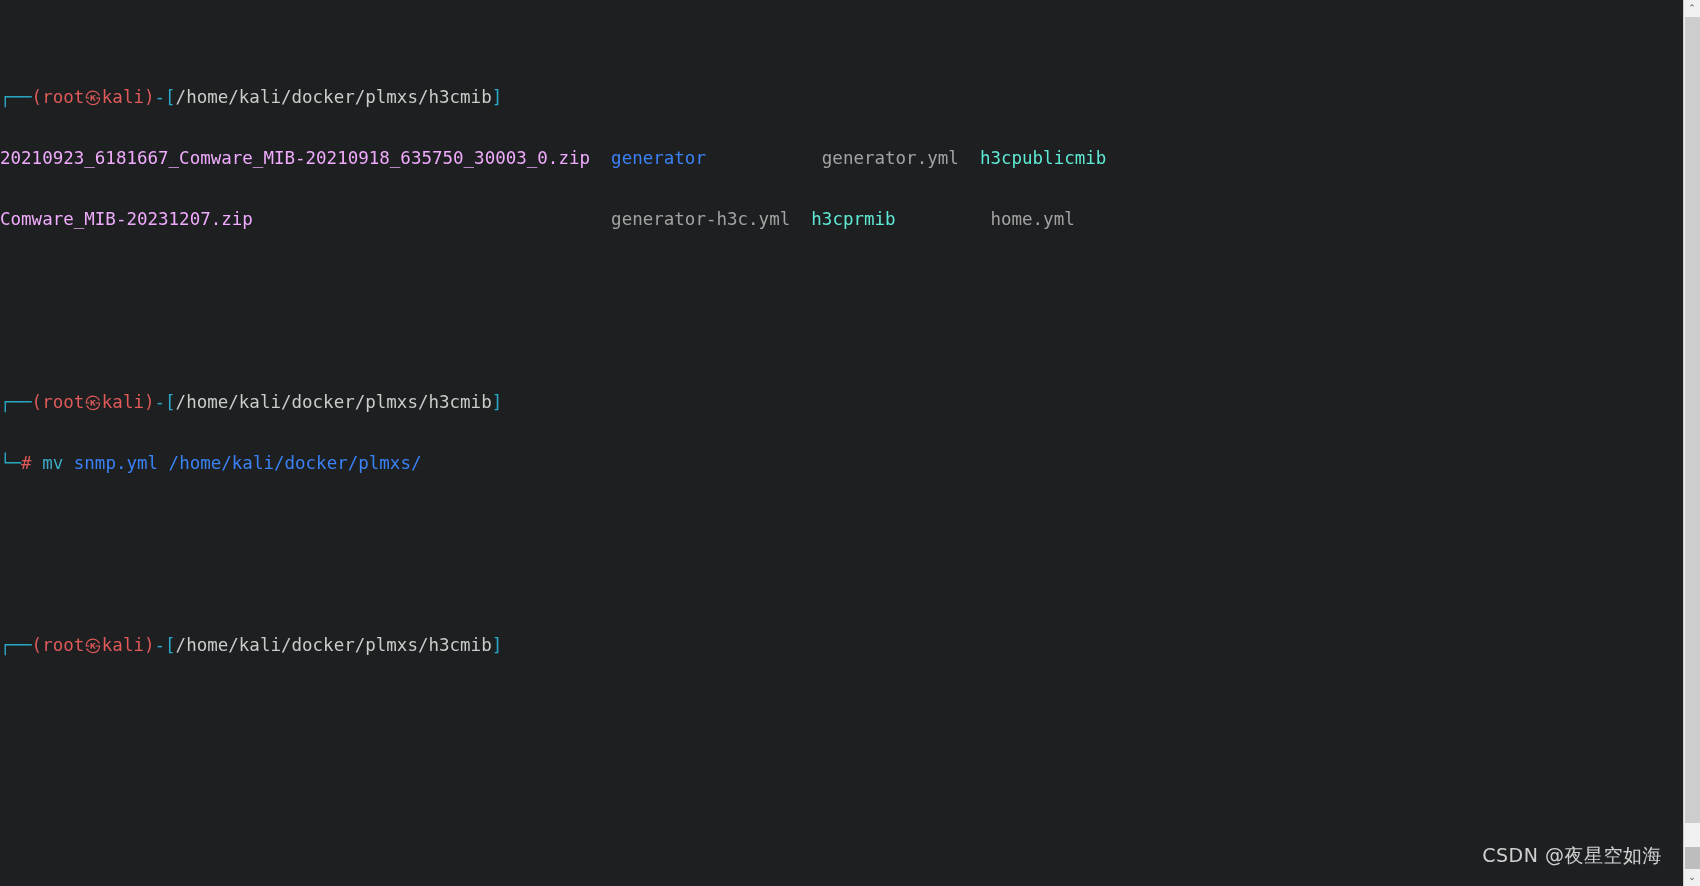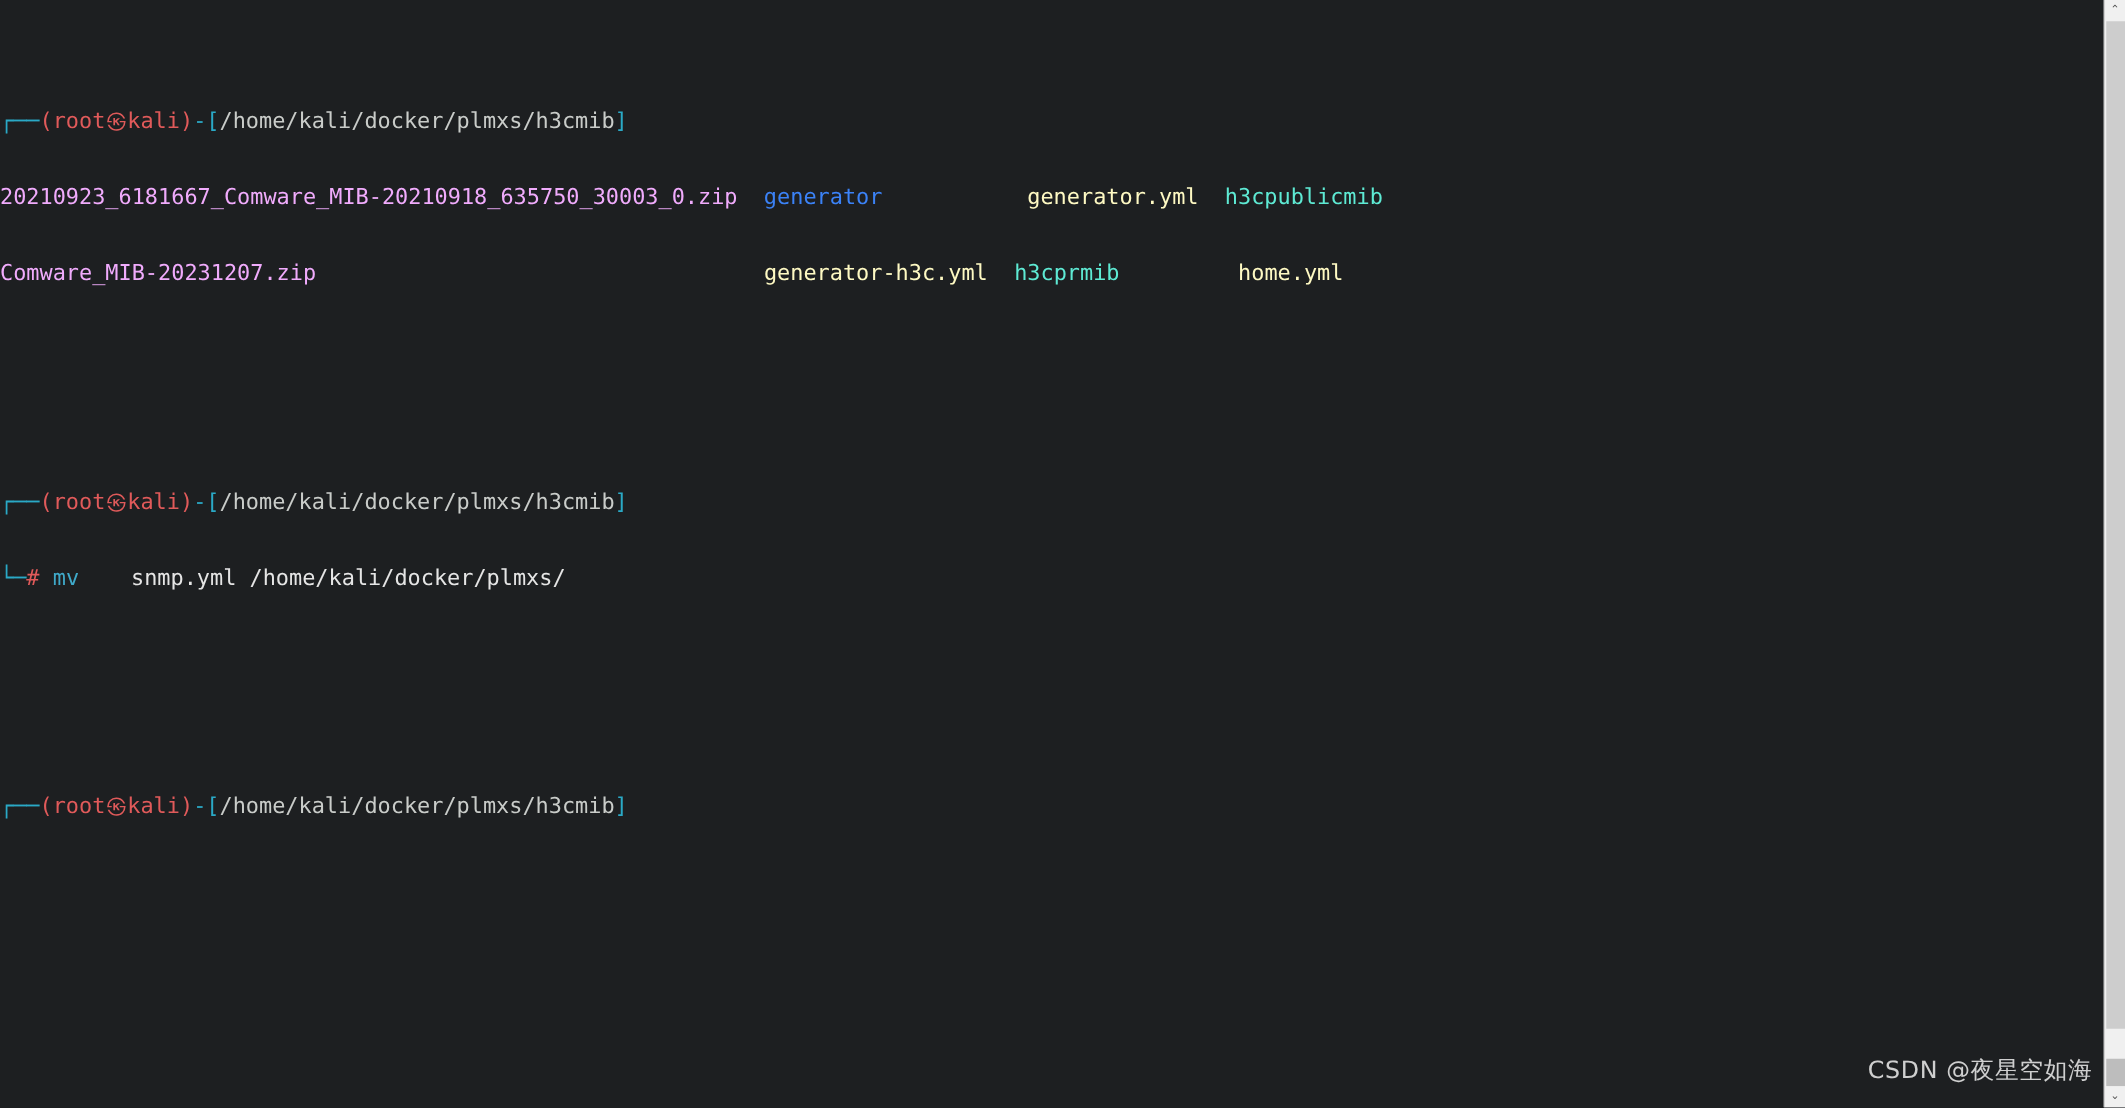--- a/index.html
+++ b/index.html
@@ -41,27 +41,27 @@
   .pcorner  { color: #2aa9c6; }
   .paren    { color: #e05a5a; }
   .user     { color: #e05a5a; }
   .at       { color: #e05a5a; }
   .host     { color: #e05a5a; }
   .dash     { color: #2aa9c6; }
   .bracket  { color: #2aa9c6; }
   .path     { color: #c9ccc9; }
   .hash     { color: #e05a5a; }
   .cmd      { color: #3fa9c9; }
-  .cmdarg   { color: #e5e5e5; margin-left: 31px; }
+  .cmdarg   { color: #3b82f6; }
 
   
   .f-zip    { color: #f0abfc; }
   .f-dir    { color: #5eead4; }
   .f-exec   { color: #3b82f6; }
-  .f-plain  { color: #fef9c3; }
+  .f-plain  { color: #a3a3a3; }
 
   
   #scrollbar {
     position: absolute;
     right: 0; top: 0;
     width: 17px;
     height: 886px;
     background: #f0f0f0;
     border-left: 1px solid #cfcfcf;
     box-sizing: border-box;
@@ -91,21 +91,21 @@
   #sb-corner {
     position: absolute;
     left: 1px;
     bottom: 17px;
     width: 15px;
     height: 22px;
     background: #bdbdbd;
   }
   #watermark {
     position: absolute;
-    right: 26px;
+    right: 38px;
     bottom: 17px;
     color: #e8e8e8;
     opacity: .88;
     font-family: "DejaVu Sans", "Liberation Sans", sans-serif;
     font-size: 19px;
     letter-spacing: .5px;
     pointer-events: none;
   }
 </style>
 </head>

